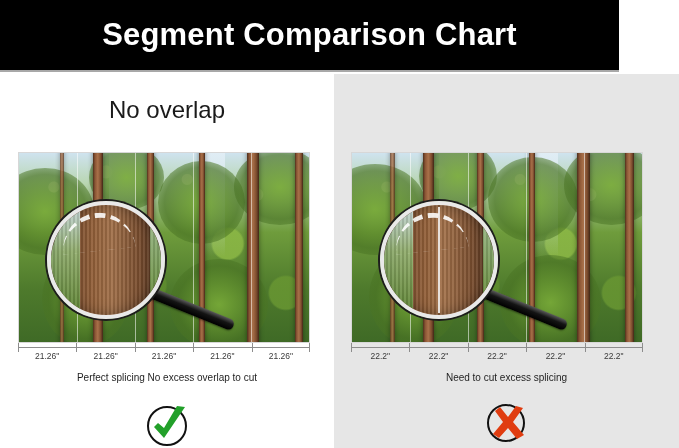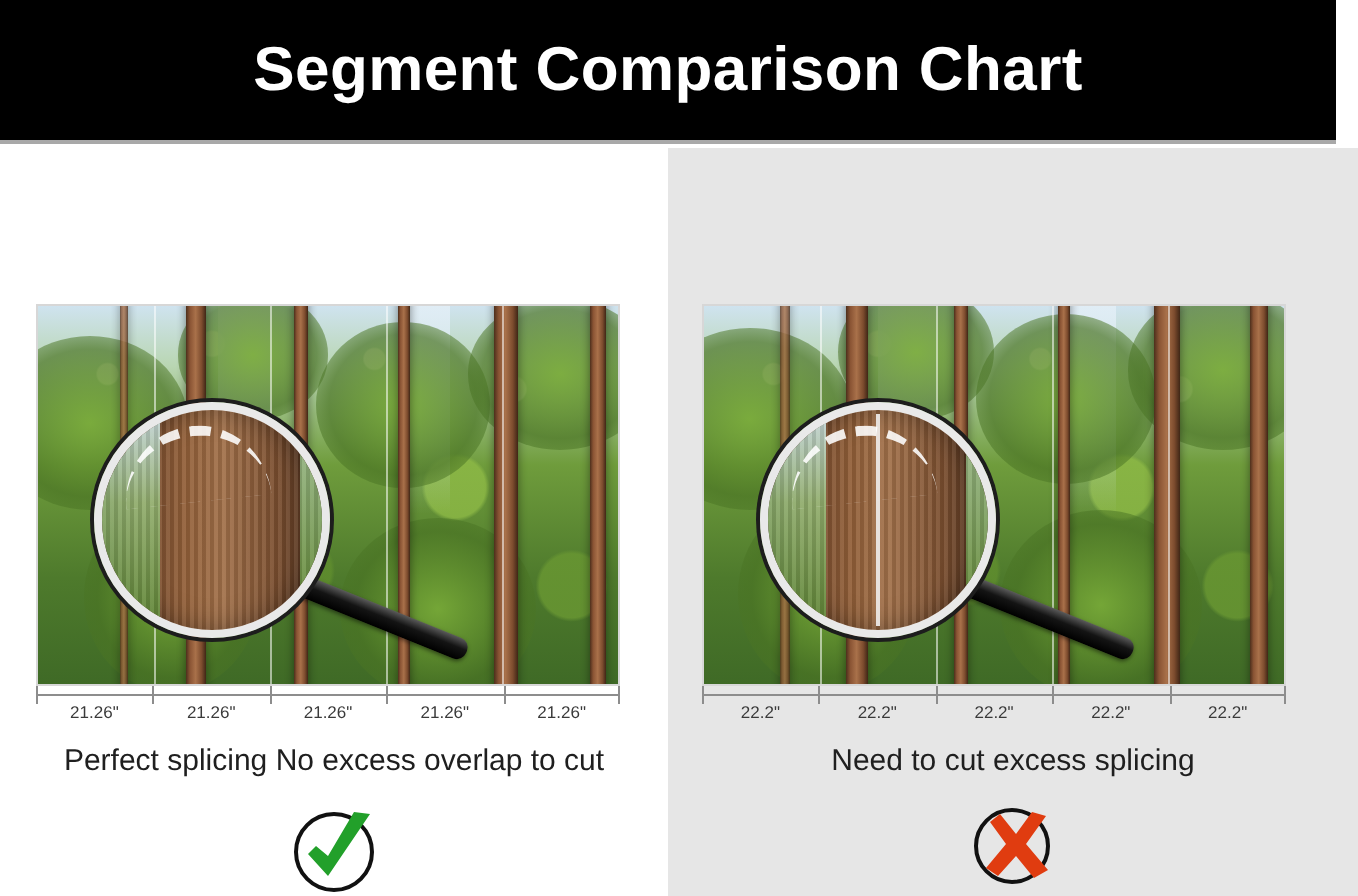--- a/index.html
+++ b/index.html
@@ -18,21 +18,21 @@
     position: relative;
     width: 679px;
     height: 448px;
     background: #ffffff;
   }
 
   
   .banner {
     position: absolute;
     left: 0; top: 0;
-    width: 668px; height: 72px;
+    width: 619px; height: 72px;
     background: #000000;
     border-bottom: 2px solid #a8a8a8;
     box-sizing: border-box;
     display: flex;
     align-items: center;
     justify-content: center;
   }
   .banner-title {
     color: #ffffff;
     font-size: 31px;
@@ -233,21 +233,21 @@
     white-space: nowrap;
   }
 
   
   .caption {
     position: absolute;
     top: 298px;
     left: 0;
     width: 100%;
     text-align: center;
-    font-size: 15px;
+    font-size: 10px;
     color: #1f1f1f;
     font-family: "Liberation Sans", sans-serif;
     white-space: nowrap;
   }
 
   
   .verdict {
     position: absolute;
     top: 326px;
     left: 0;
@@ -261,20 +261,21 @@
 <body>
 
 <div id="page">
 
   <div class="banner">
     <div class="banner-title">Segment Comparison Chart</div>
   </div>
 
   <div class="panel panel-left">
 
+    <div class="panel-heading">No overlap</div>
 
     <div class="figure">
 
       <div class="photo">
         <div class="photo-bg"></div>
 
         <div class="sky-gap" style="left:31%;width:9%;height:62%"></div>
         <div class="sky-gap" style="left:64%;width:7%;height:55%"></div>
 
         <div class="foliage" style="left:-8%;top:8%;width:34%;height:46%"></div>

